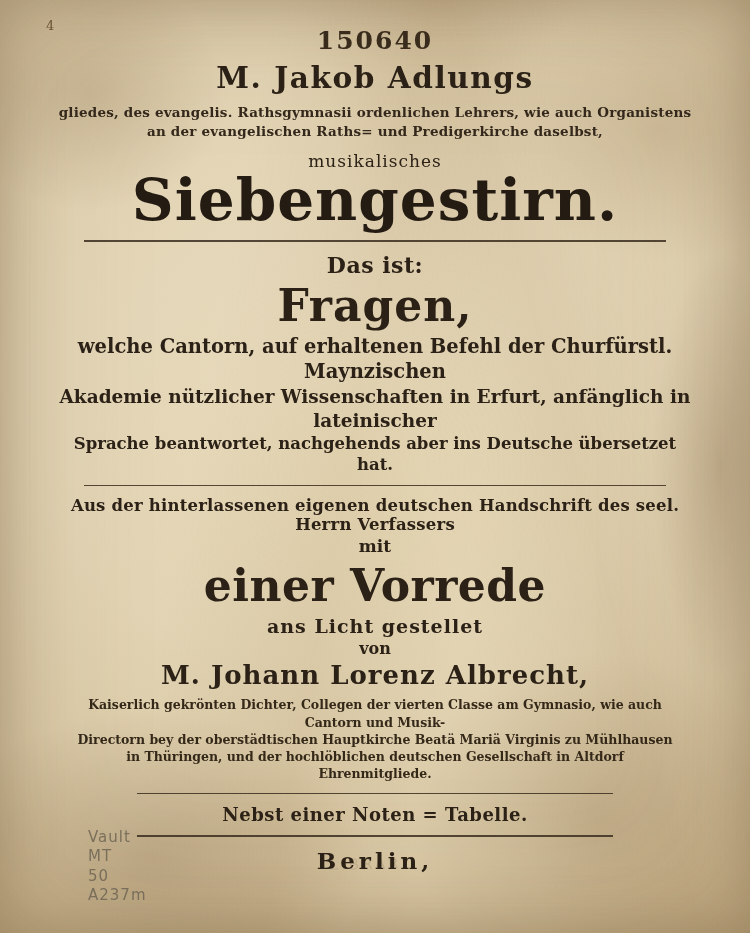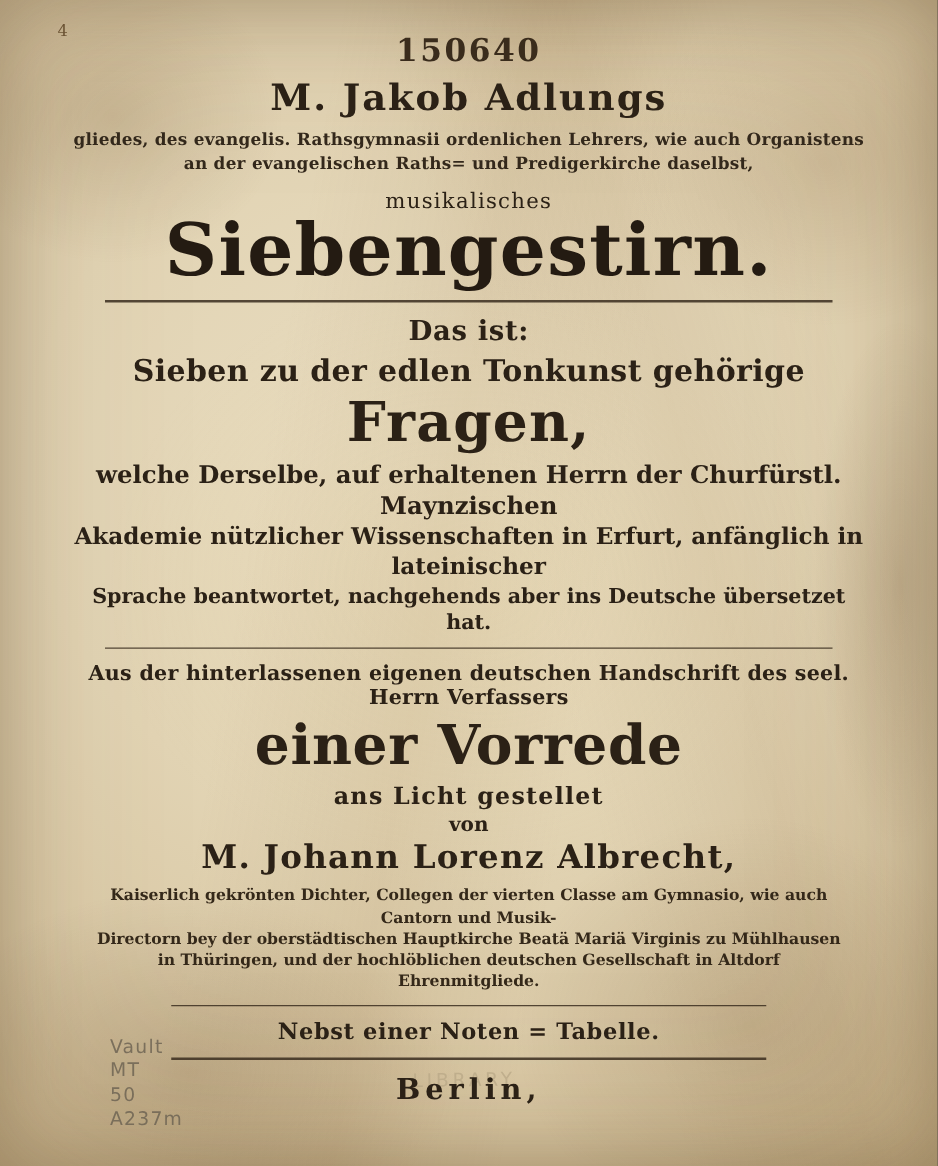--- a/index.html
+++ b/index.html
@@ -267,34 +267,34 @@
     </div>
 
     <div class="kleiner fraktur">musikalisches</div>
 
     <div class="title-main fraktur">Siebengestirn.</div>
 
     <div class="rule"></div>
 
     <div class="dasist fraktur">Das ist:</div>
 
-    <div class="line-sieben fraktur">Sieben zu der edlen Tonkunst gehörige</div>
 
     <div class="fragen fraktur">Fragen,</div>
 
     <div class="welche fraktur">
-      <div class="l1">welche Derselbe, auf erhaltenen Herrn der Churfürstl. Maynzischen</div>
+      <div class="l1">welche Cantorn, auf erhaltenen Befehl der Churfürstl. Maynzischen</div>
       <div class="l2">Akademie nützlicher Wissenschaften in Erfurt, anfänglich in lateinischer</div>
       <div class="l3">Sprache beantwortet, nachgehends aber ins Deutsche übersetzet hat.</div>
     </div>
 
     <div class="rule thin"></div>
 
     <div class="aus fraktur">Aus der hinterlassenen eigenen deutschen Handschrift des seel. Herrn Verfassers</div>
 
+    <div class="mit fraktur">mit</div>
 
     <div class="vorrede fraktur">einer Vorrede</div>
 
     <div class="anslicht fraktur">ans Licht gestellet</div>
 
     <div class="von fraktur">von</div>
 
     <div class="editor fraktur">M. Johann Lorenz Albrecht,</div>
 
     <div class="credentials fraktur">

